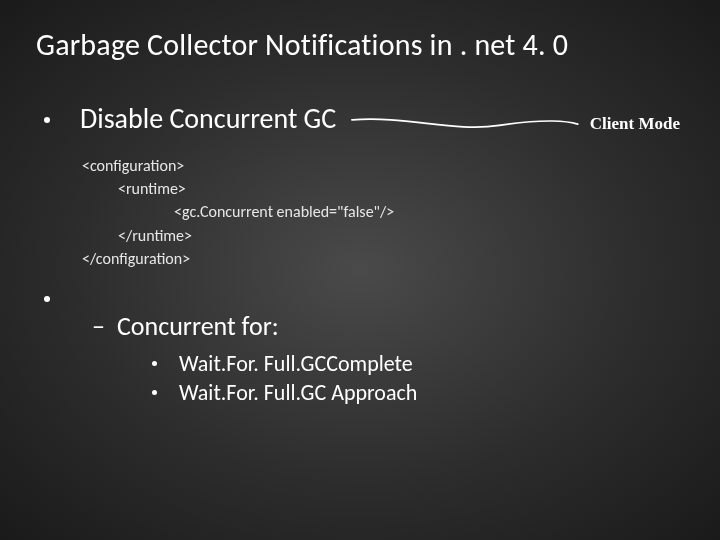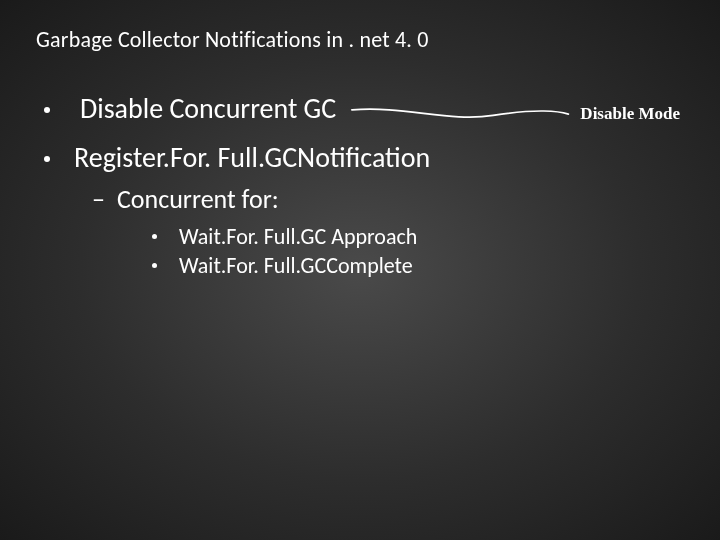--- a/index.html
+++ b/index.html
@@ -13,21 +13,21 @@
     color: #fff;
   }
   .slide {
     position: relative;
     width: 720px;
     height: 540px;
     box-sizing: border-box;
     padding: 26px 36px 0 36px;
   }
   .title {
-    font-size: 22px;
+    font-size: 30px;
     font-weight: 400;
     color: #fff;
     margin: 0 0 38px 0;
     letter-spacing: 0.2px;
     white-space: nowrap;
   }
   .lvl1 {
     font-size: 28px;
     margin: 0 0 10px 8px;
     display: flex;
@@ -111,36 +111,42 @@
   <h1 class="title">Garbage Collector Notifications in . net 4. 0</h1>
 
   <div class="callout-row">
     <div class="lvl1">
       <span class="bullet-dot"></span>
       <span>Disable Concurrent GC</span>
     </div>
     <svg class="callout-line" viewBox="0 0 200 20" preserveAspectRatio="none">
       <path d="M2 4 C 50 -2, 90 22, 130 12 S 190 6, 198 10" stroke="#ffffff" stroke-width="2.4" fill="none" stroke-linecap="round"></path>
     </svg>
-    <span class="callout-label">Disable Mode</span>
+    <span class="callout-label">Client Mode</span>
   </div>
 
+  <div class="code">
+    <span>&lt;configuration&gt;</span>
+    <span class="ind1">&lt;runtime&gt;</span>
+    <span class="ind2">&lt;gc.Concurrent enabled="false"/&gt;</span>
+    <span class="ind1">&lt;/runtime&gt;</span>
+    <span>&lt;/configuration&gt;</span>
+  </div>
 
   <div class="lvl1b">
     <span class="bullet-dot"></span>
-    <span>Register.For. Full.GCNotification</span>
   </div>
 
   <div class="lvl2">
     <span class="dash">–</span>
     <span>Concurrent for:</span>
   </div>
 
   <div class="lvl3">
     <span class="bullet-dot-sm"></span>
-    <span>Wait.For. Full.GC Approach</span>
+    <span>Wait.For. Full.GCComplete</span>
   </div>
   <div class="lvl3">
     <span class="bullet-dot-sm"></span>
-    <span>Wait.For. Full.GCComplete</span>
+    <span>Wait.For. Full.GC Approach</span>
   </div>
 
 </div>
 
 </body></html>

